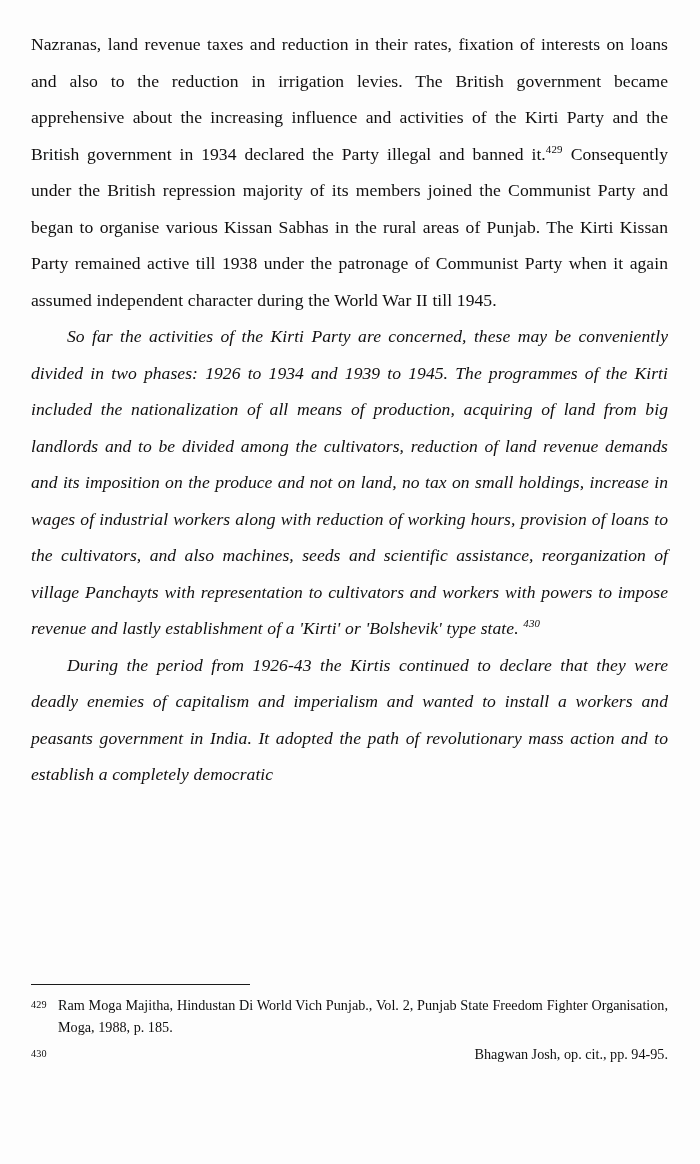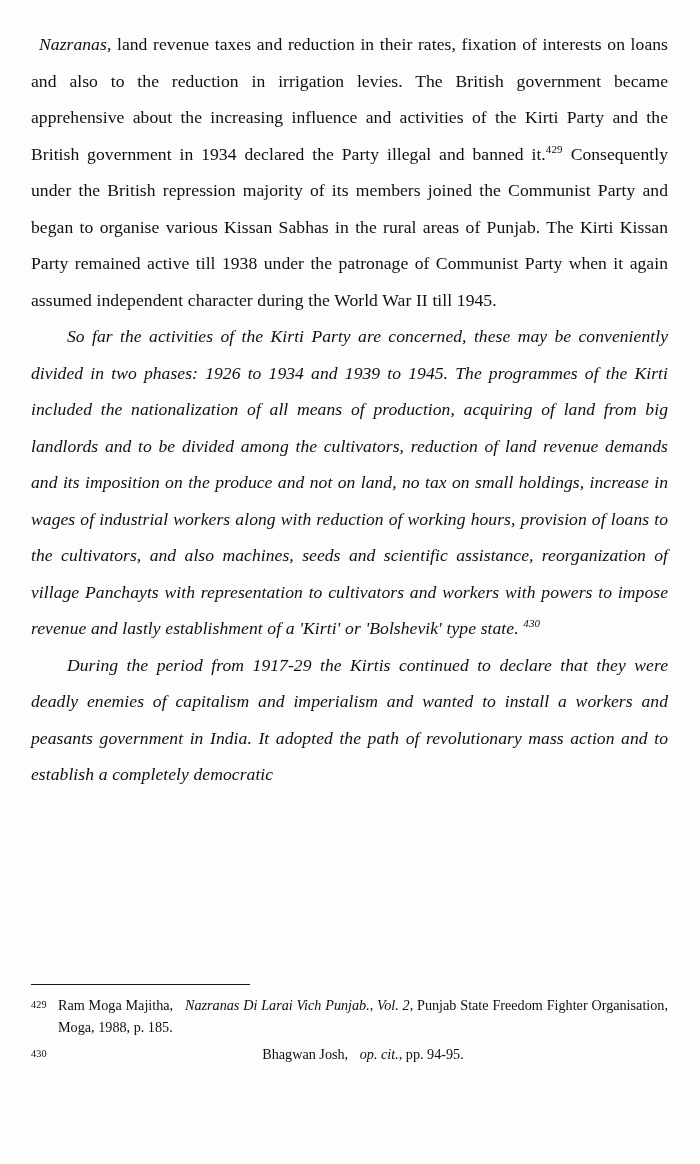--- a/index.html
+++ b/index.html
@@ -40,22 +40,20 @@
     word-spacing: 0.2px;
     hyphens: none;
   }
 
   p.para.indent {
     text-indent: 36px;
     font-style: italic;
   }
 
   .ital {
-    font-style: italic;
-    margin-left: 8px;
   }
 
   sup.fnref {
     font-size: 0.62em;
     vertical-align: super;
     line-height: 0;
     letter-spacing: 0.2px;
   }
 
   
@@ -100,45 +98,45 @@
   .footnote .fn-text {
     display: block;
   }
 
   .footnote.justified .fn-text {
     text-align: justify;
     text-align-last: left;
   }
 
   .footnote.plain .fn-text {
-    text-align: center;
+    text-align: right;
   }
 </style>
 </head>
 <body>
 
 <div class="page">
 
   <div class="body-block">
 
     <p class="para"><span class="ital">Nazranas</span><span>, land revenue taxes and reduction in their rates, fixation of interests on loans and also to the reduction in irrigation levies.  The British government became apprehensive about the increasing influence and activities of the Kirti Party and the British government in 1934 declared the Party illegal and banned it.</span><sup class="fnref">429</sup><span> Consequently under the British repression majority of its members joined the Communist Party and began to organise various Kissan Sabhas in the rural areas of Punjab.  The Kirti Kissan Party remained active till 1938 under the patronage of Communist Party when it again assumed independent character during the World  War II till 1945.</span></p>
 
     <p class="para indent"><span>So far the activities of the Kirti Party are concerned, these may be conveniently divided in two phases:  1926 to 1934 and 1939 to 1945. The programmes of the Kirti included the nationalization of all means of production, acquiring of land from big landlords and to be divided among the cultivators, reduction of land revenue demands and its imposition on the produce and not on land, no tax on small holdings, increase in wages of industrial workers along with reduction of working hours, provision of loans to the cultivators, and also machines, seeds and scientific assistance, reorganization of village Panchayts with representation to cultivators and workers with powers to impose revenue and lastly establishment of a 'Kirti' or 'Bolshevik' type state. </span><sup class="fnref">430</sup><span></span></p>
 
-    <p class="para indent"><span>During the period from 1917-29 the Kirtis continued to declare that they were deadly enemies of capitalism and imperialism and wanted to install a workers and peasants government in India.  It adopted the path of revolutionary mass action and to establish a completely democratic</span></p>
+    <p class="para indent"><span>During the period from 1926-43 the Kirtis continued to declare that they were deadly enemies of capitalism and imperialism and wanted to install a workers and peasants government in India.  It adopted the path of revolutionary mass action and to establish a completely democratic</span></p>
 
   </div>
 
   <div class="footnote-block">
 
     <hr class="footnote-rule">
 
     <div class="footnote justified">
       <span class="fn-num">429</span>
-      <span class="fn-text"><span>Ram Moga Majitha, </span><span class="ital">Nazranas Di Larai Vich Punjab., Vol. 2,</span><span> Punjab State Freedom Fighter Organisation, Moga, 1988, p. 185.</span></span>
+      <span class="fn-text"><span>Ram Moga Majitha, </span><span class="ital">Hindustan Di World Vich Punjab., Vol. 2,</span><span> Punjab State Freedom Fighter Organisation, Moga, 1988, p. 185.</span></span>
     </div>
 
     <div class="footnote plain">
       <span class="fn-num">430</span>
       <span class="fn-text"><span>Bhagwan Josh, </span><span class="ital">op. cit.,</span><span> pp. 94-95.</span></span>
     </div>
 
   </div>
 
 </div>

